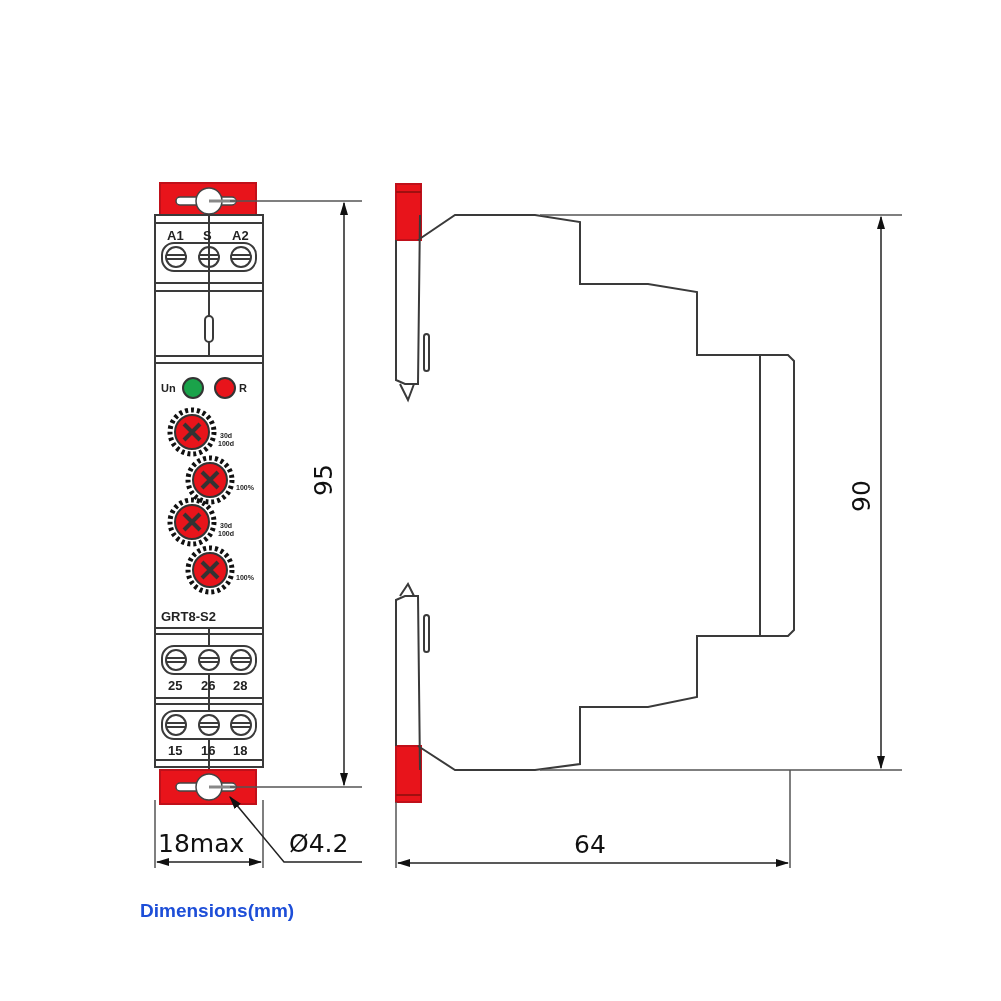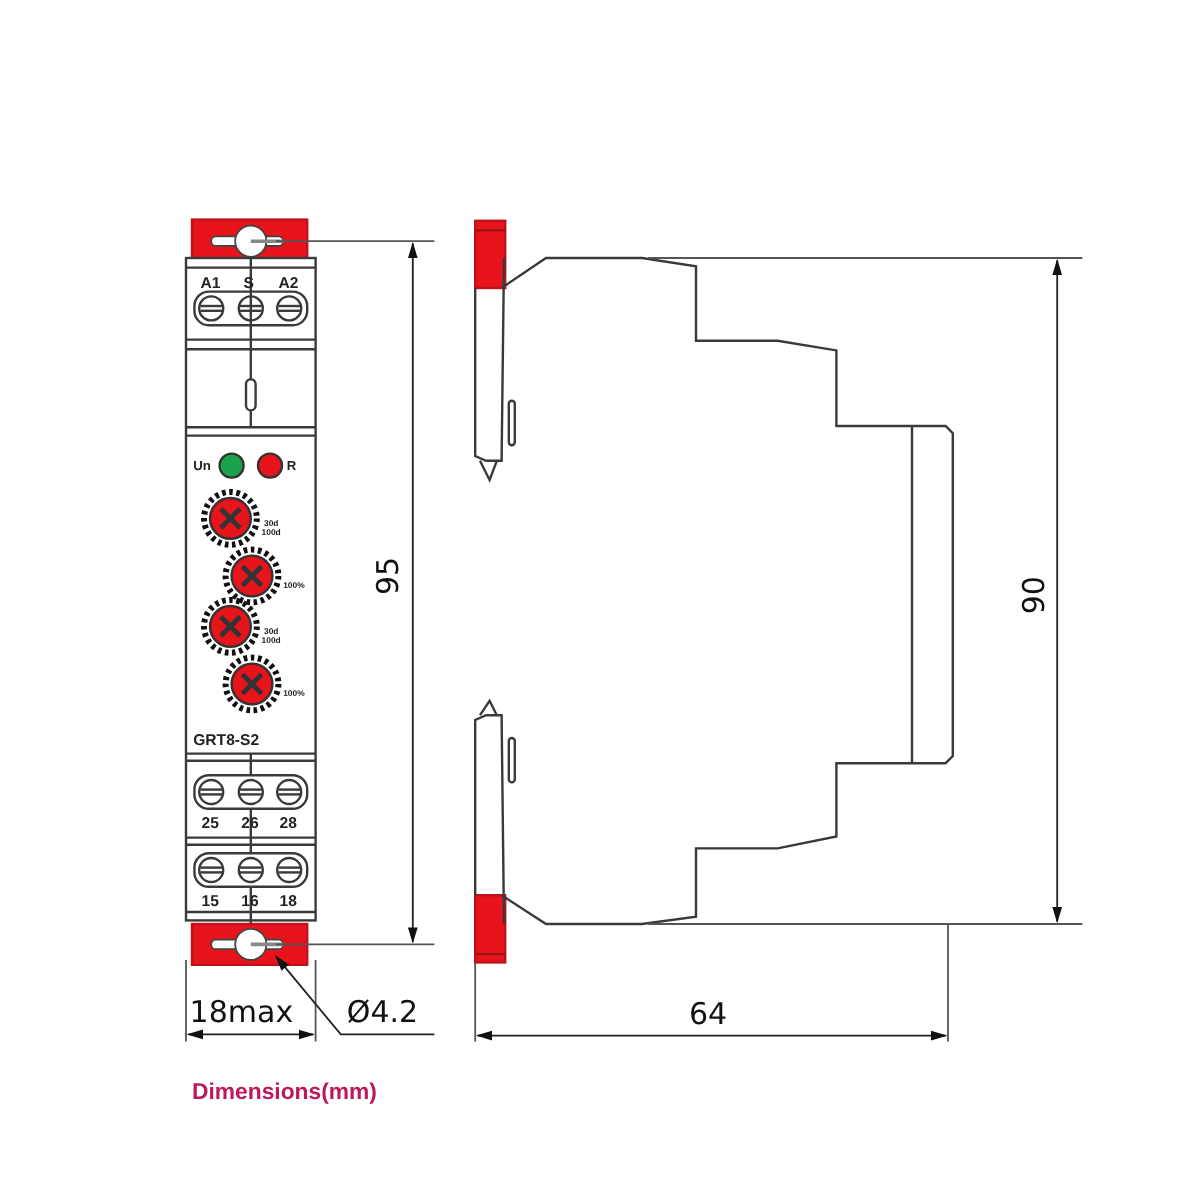--- a/index.html
+++ b/index.html
@@ -1,20 +1,20 @@
 <!DOCTYPE html>
 <html><head>
 <meta charset="utf-8">
 <style>
   html, body { margin:0; padding:0; background:#ffffff; }
   body { width:1001px; height:1001px; position:relative; overflow:hidden; font-family:"Liberation Sans", sans-serif; }
   svg { position:absolute; left:0; top:0; }
   .dimtxt { font-family:"DejaVu Sans", sans-serif; font-size:25px; fill:#111; }
   .lbl { font-family:"Liberation Sans", sans-serif; font-weight:bold; fill:#222; }
-  .caption { position:absolute; left:160px; top:900px; font-family:"Liberation Sans", sans-serif; font-weight:bold; font-size:19px; color:#be185d;text-align:right; }
+  .caption { position:absolute; left:140px; top:900px; font-family:"Liberation Sans", sans-serif; font-weight:bold; font-size:19px; color:#1d4ed8;text-align:right; }
 </style>
 </head>
 <body>
 
 <svg width="1001" height="1001" viewBox="0 0 1001 1001">
   <defs>
     <marker id="arr" viewBox="0 0 10 10" refX="9" refY="5" markerWidth="9" markerHeight="9" orient="auto-start-reverse">
       <path d="M0,2 L10,5 L0,8 z" fill="#111"></path>
     </marker>
   </defs>

